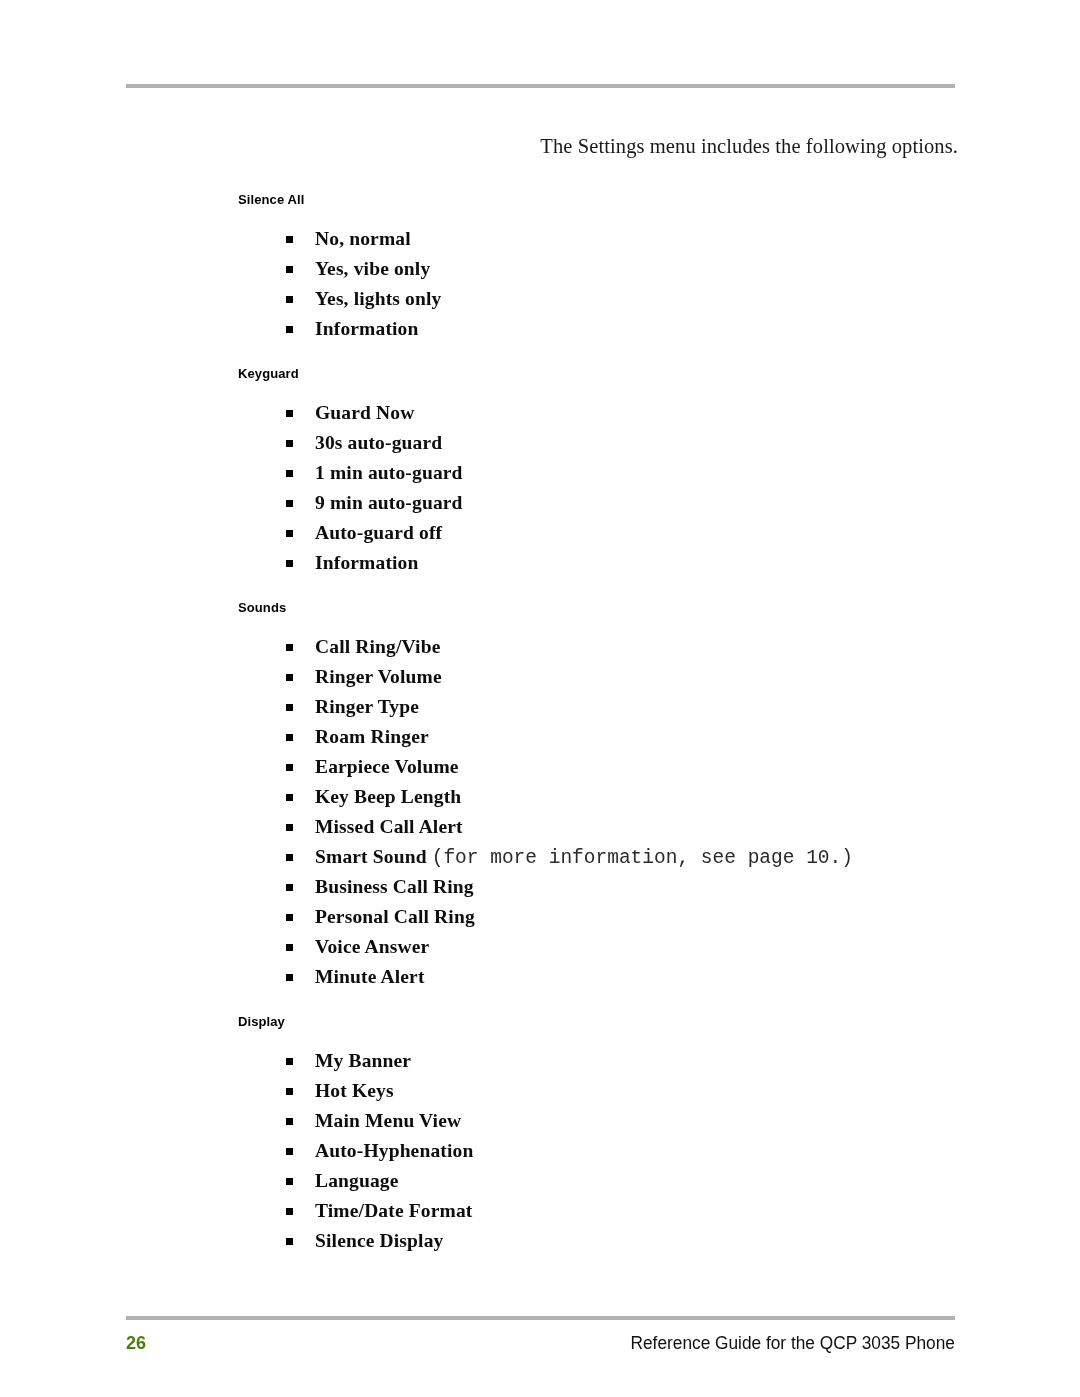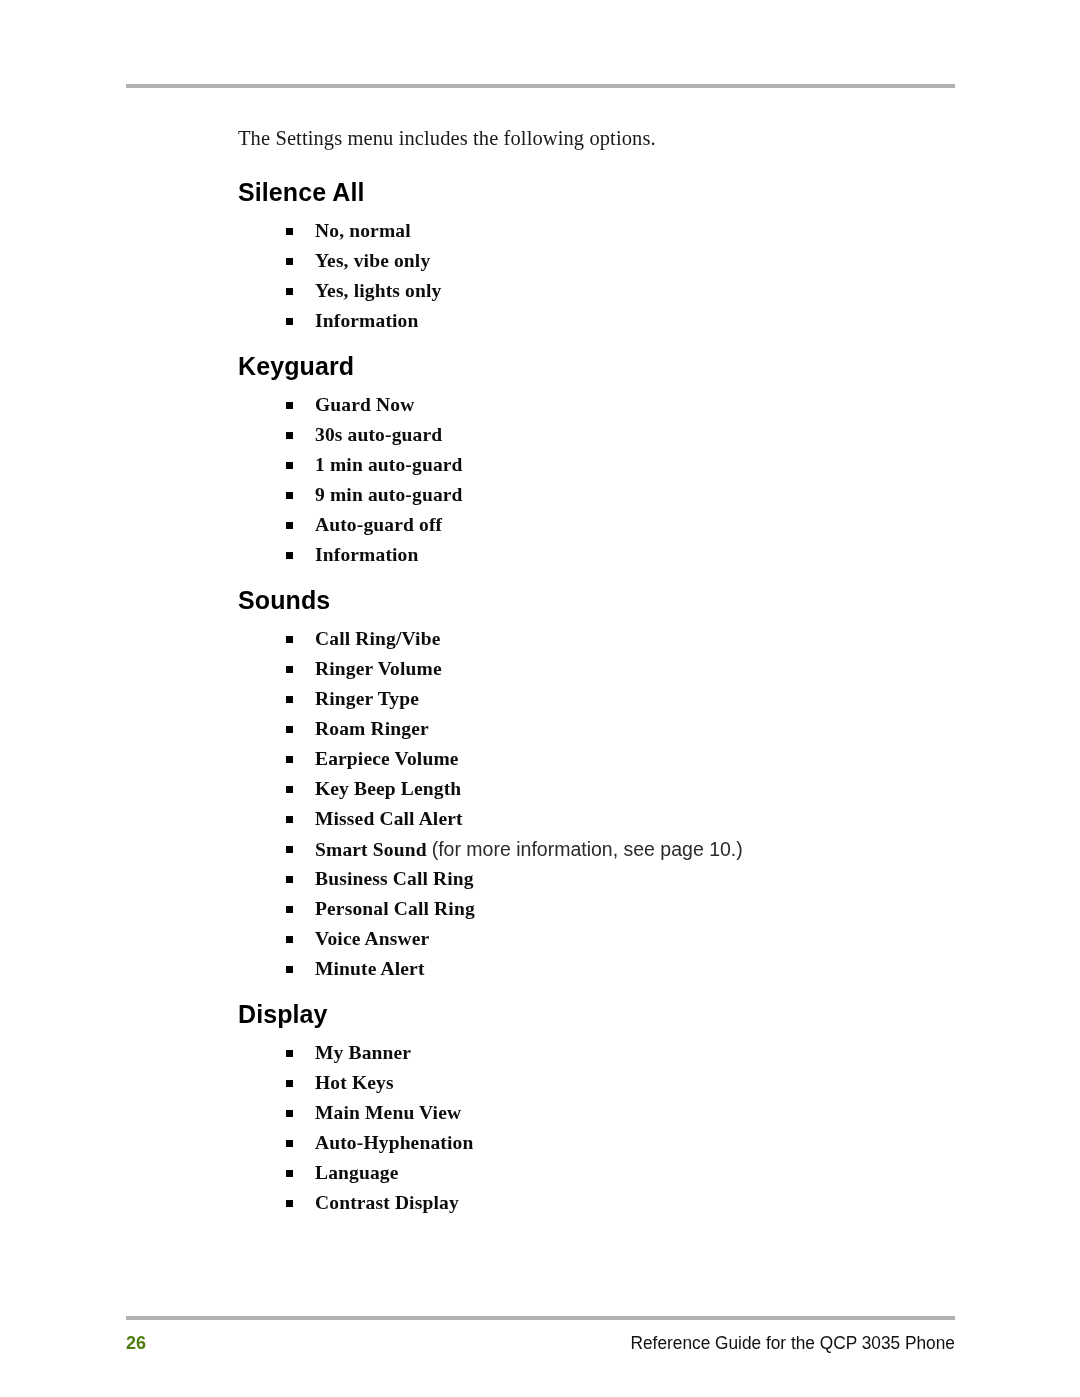--- a/index.html
+++ b/index.html
@@ -38,33 +38,34 @@
     left: 238px;
     top: 116px;
     width: 720px;
   }
 
   .intro {
     font-family: "Liberation Serif", serif;
     font-size: 20.5px;
     line-height: 28px;
     color: #1a1a1a;
-    margin: 8px 0 28px 0;
+    margin: 16px 0 28px 0;
     letter-spacing: 0.1px;
+    text-align: right;
   }
 
   .section {
     margin-bottom: 18px;
   }
   .section:last-child { margin-bottom: 0; }
 
   .section-heading {
     font-family: "Liberation Sans", sans-serif;
     font-weight: bold;
-    font-size: 25px;
+    font-size: 13px;
     line-height: 24px;
     color: #000000;
     margin: 0 0 6px 0;
     letter-spacing: 0.1px;
   }
 
   .bullet-list {
     list-style: none;
     margin: 12px;
     padding: 0;
@@ -87,21 +88,21 @@
     position: absolute;
     left: 36px;
     top: 12px;
     width: 7px;
     height: 7px;
     background: #000000;
   }
 
   .item-note {
     font-weight: normal;
-    font-family: Liberation Sans, sans-serif;
+    font-family: Liberation Mono, monospace;
     font-size: 19.5px;
     color: #2a2a2a;
     letter-spacing: 0;
   }
 
   
   .footer {
     position: absolute;
     left: 126px;
     top: 1330px;
@@ -180,21 +181,22 @@
           </ul>
         </div>
         <div class="section">
           <h2 class="section-heading">Display</h2>
           <ul class="bullet-list">
             <li class="bullet-item"><span class="bullet-marker"></span><span>My Banner</span></li>
             <li class="bullet-item"><span class="bullet-marker"></span><span>Hot Keys</span></li>
             <li class="bullet-item"><span class="bullet-marker"></span><span>Main Menu View</span></li>
             <li class="bullet-item"><span class="bullet-marker"></span><span>Auto-Hyphenation</span></li>
             <li class="bullet-item"><span class="bullet-marker"></span><span>Language</span></li>
-            <li class="bullet-item"><span class="bullet-marker"></span><span>Contrast Display</span></li>
+            <li class="bullet-item"><span class="bullet-marker"></span><span>Time/Date Format</span></li>
+            <li class="bullet-item"><span class="bullet-marker"></span><span>Silence Display</span></li>
           </ul>
         </div>
       </div>
   </div>
 
   <div class="rule rule-bottom"></div>
 
   <div class="footer">
     <span class="page-number">26</span>
     <span class="footer-title">Reference Guide for the QCP 3035 Phone</span>

